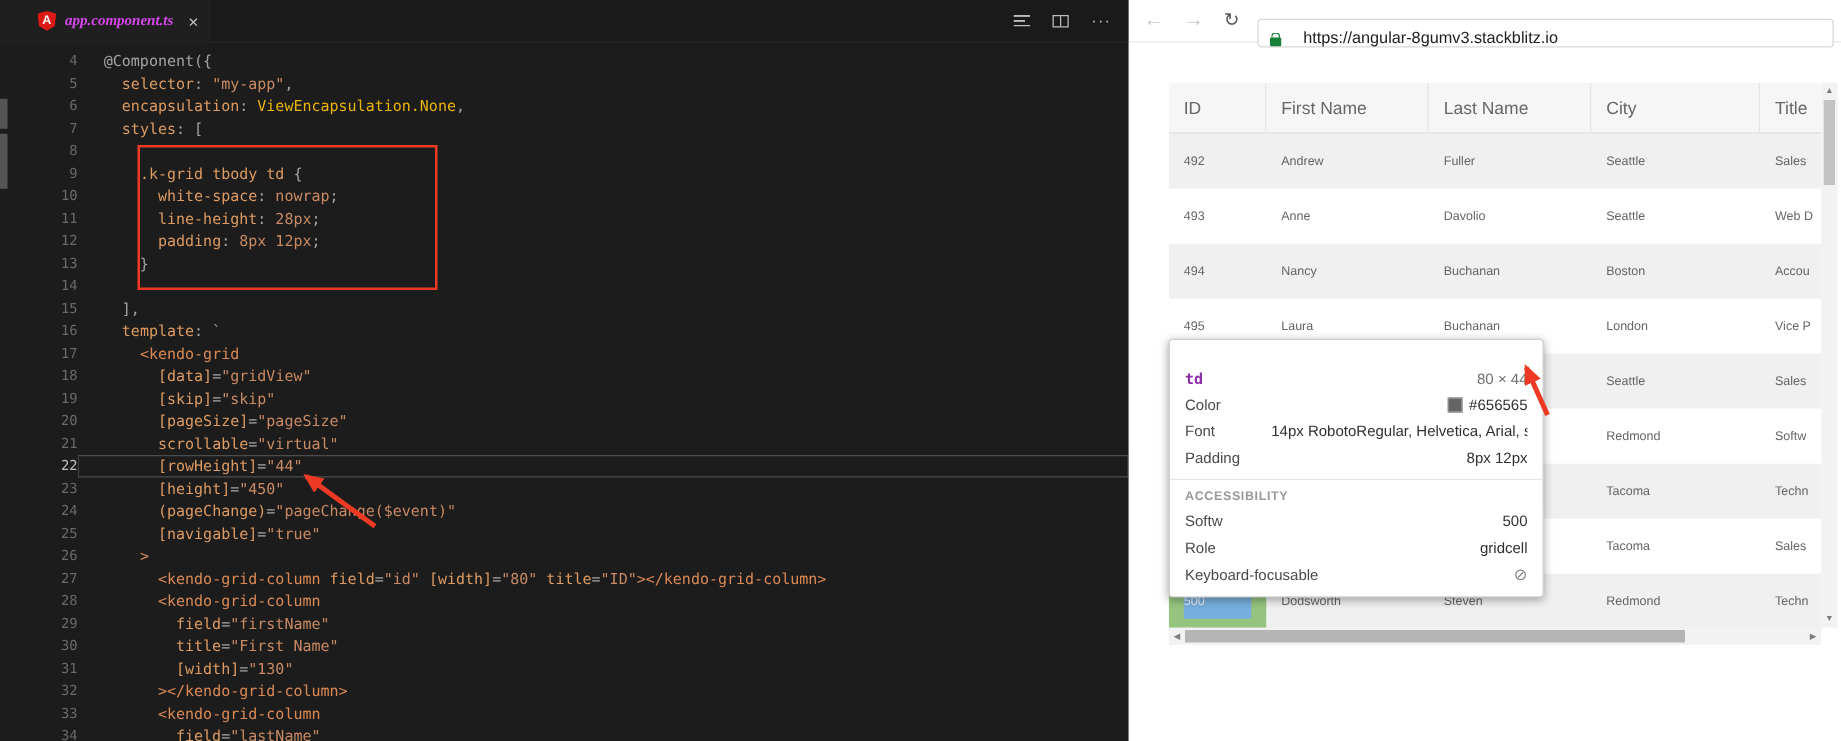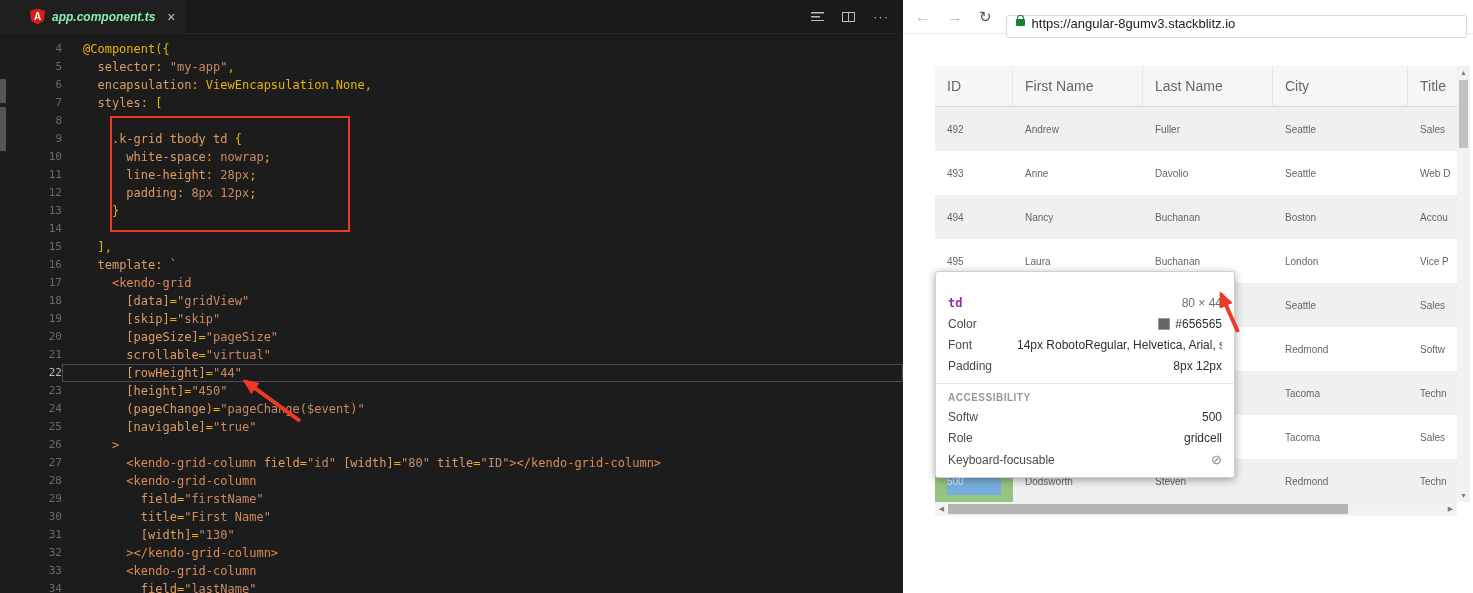--- a/index.html
+++ b/index.html
@@ -3,57 +3,57 @@
 <meta charset="utf-8">
 <style>
   html,body{margin:0;padding:0;background:#fff;}
   #app{position:relative;width:1473px;height:593px;overflow:hidden;font-family:"Liberation Sans",sans-serif;}
 
   
   .editor{position:absolute;left:0;top:0;width:903px;height:593px;background:#1c1c1c;overflow:hidden;}
   .tabbar{position:absolute;left:0;top:0;right:0;height:33px;background:#1a1a1a;border-bottom:1px solid #262626;display:flex;align-items:center;}
   .tab{display:flex;align-items:center;gap:7px;height:33px;padding:0 10px 0 30px;background:#1f1f1f;cursor:pointer;}
   .ng{width:15px;height:16px;background:#dd1b16;clip-path:polygon(50% 0,100% 16%,92% 77%,50% 100%,8% 77%,0 16%);color:#fff;font-size:10px;font-weight:bold;display:flex;align-items:center;justify-content:center;}
-  .tab-name{color:#86efac;font-size:12px;font-style:italic;font-weight:600;}
+  .tab-name{color:#d946ef;font-size:12px;font-style:italic;font-weight:600;font-family:Liberation Serif, serif;}
   .tab-close{color:#c2c2c2;font-size:14px;margin-left:5px;line-height:1;}
   .ed-actions{position:absolute;right:14px;top:0;height:33px;display:flex;align-items:center;gap:18px;}
   .icon-format{width:13px;height:9px;background:
     linear-gradient(#bdbdbd,#bdbdbd) left top/13px 1.5px no-repeat,
     linear-gradient(#bdbdbd,#bdbdbd) left center/9px 1.5px no-repeat,
     linear-gradient(#bdbdbd,#bdbdbd) left bottom/13px 1.5px no-repeat;}
   .icon-split{width:13px;height:10px;border:1px solid #bdbdbd;position:relative;box-sizing:border-box;}
   .icon-split::after{content:"";position:absolute;left:5px;top:0;bottom:0;width:1px;background:#bdbdbd;}
   .icon-more{color:#bdbdbd;font-size:13px;letter-spacing:1px;line-height:1;}
   .ed-mark{position:absolute;left:0;width:6px;background:#555;}
   .m1{top:79px;height:24px;}
   .m2{top:107px;height:44px;}
 
   .code{position:absolute;left:0;top:40px;right:0;}
   .code-line{display:flex;height:18px;line-height:18px;font-family:"DejaVu Sans Mono",monospace;font-size:12px;}
   .ln{width:62px;text-align:right;color:#6a6a6a;flex:none;font-size:11px;}
   .lc{flex:1;padding-left:21px;white-space:pre;}
   .code-line.current .lc{box-shadow:inset 0 0 0 1px #4d4d4d;}
   .code-line.current .ln{color:#bdbdbd;}
-  .tok.p{color:#eab308}
+  .tok.p{color:#a3a3a3}
   .tok.k{color:#de9b61}
   .tok.s{color:#c98a63}
   .tok.g{color:#dc8a55}
   .tok.t{color:#eab308}
 
   .ann-rect{position:absolute;left:110px;top:116px;width:236px;height:112px;border:2px solid #ee3a24;z-index:5;}
   .ann-svg{position:absolute;left:0;top:0;z-index:6;pointer-events:none;}
 
   
   .preview{position:absolute;left:903px;top:0;width:570px;height:593px;background:#fff;overflow:hidden;}
   .navbar{position:absolute;left:0;top:0;right:0;height:33px;background:#fff;border-bottom:1px solid #ececec;display:flex;align-items:center;}
   .nav-btn{font-size:16px;line-height:1;cursor:pointer;}
   .nav-back{color:#c3c3c3;margin-left:12px;}
   .nav-fwd{color:#c3c3c3;margin-left:16px;}
   .nav-reload{color:#565656;margin-left:16px;font-size:15px;}
-  .url-box{margin-left:14px;margin-right:6px;flex:1;height:21px;border:1px solid #d8d8d8;border-radius:3px;display:flex;align-items:flex-start;padding:0 9px;gap:7px;background:#fff;margin-top:20px;}
+  .url-box{margin-left:14px;margin-right:6px;flex:1;height:21px;border:1px solid #d8d8d8;border-radius:3px;display:flex;align-items:flex-end;padding:0 9px;gap:18px;background:#fff;margin-top:20px;}
   .lock{width:9px;height:7px;background:#188038;border-radius:1px;position:relative;margin-top:3px;flex:none;}
   .lock::before{content:"";position:absolute;top:-4px;left:1px;width:5px;height:4px;border:1.5px solid #188038;border-bottom:none;border-radius:3px 3px 0 0;}
   .url-text{font-size:13px;color:#202124;white-space:nowrap;}
 
   
   .grid{position:absolute;left:32px;top:66px;width:522px;overflow:hidden;background:#fff;}
   .ghead{display:flex;height:40px;background:#f6f6f6;border-bottom:1px solid #d9d9d9;width:603px;}
   .hcell{display:flex;align-items:center;padding-left:12px;color:#666;font-size:14px;box-sizing:border-box;flex:none;border-right:1px solid #e6e6e6;}
   .grow{display:flex;height:44px;width:603px;background:#fff;}
   .grow.alt{background:#f0f0f0;}

